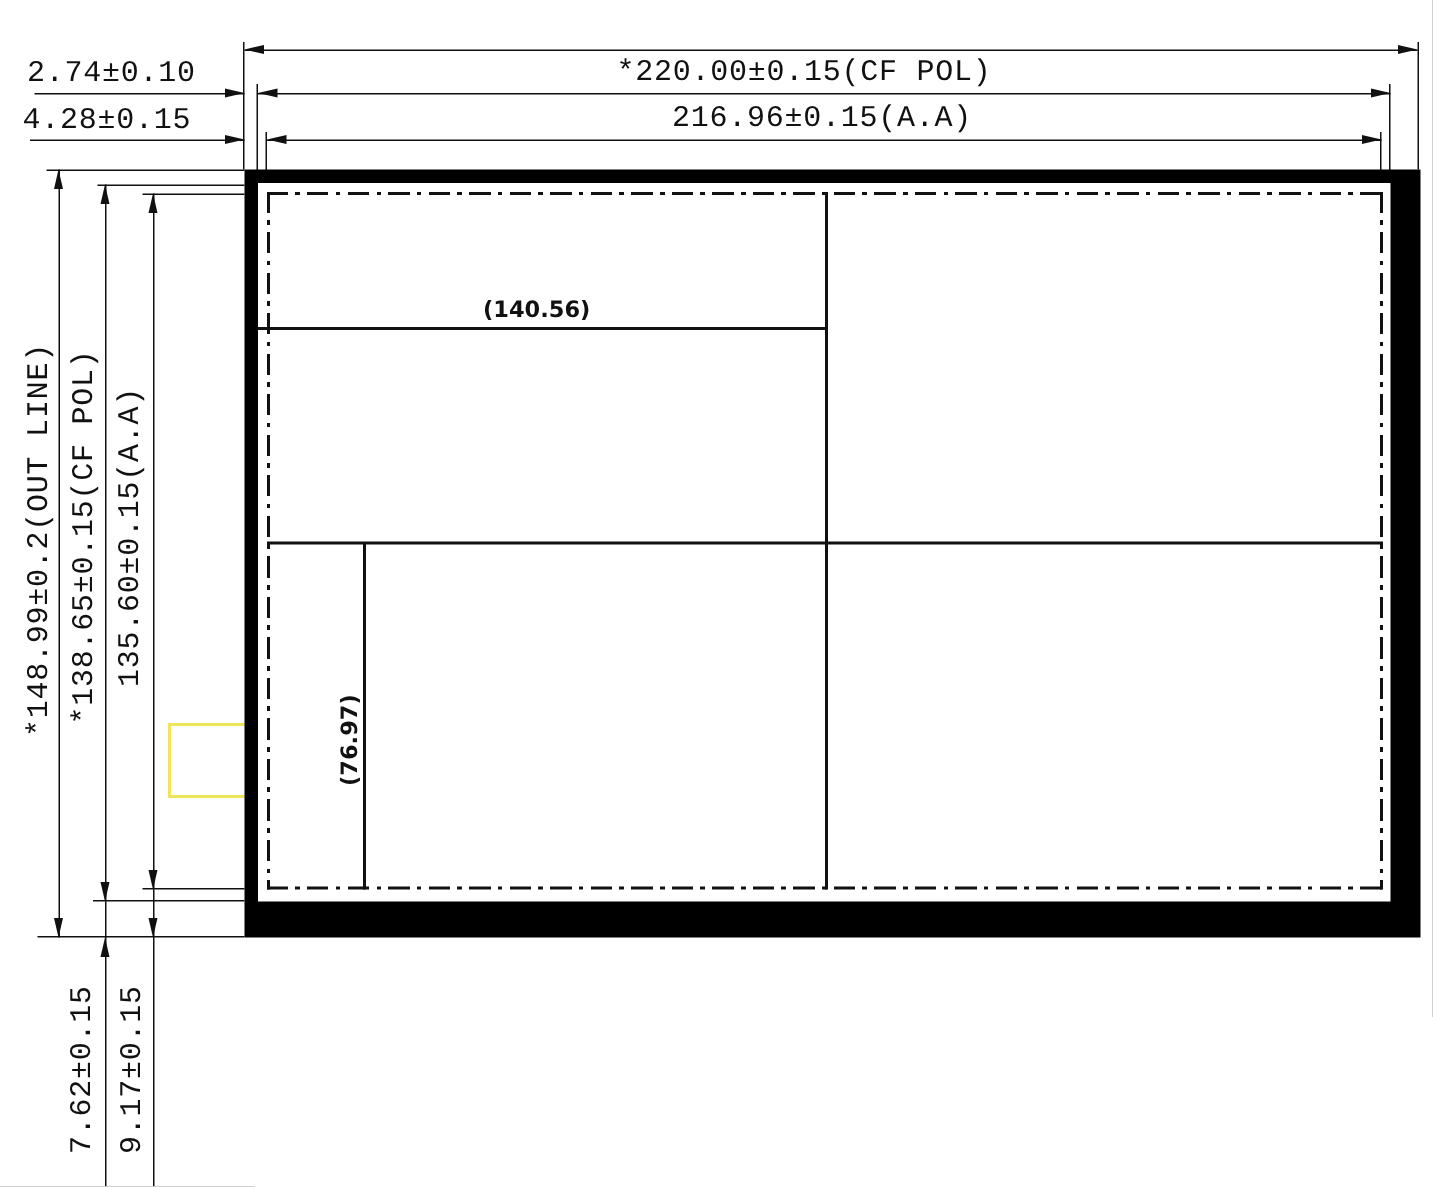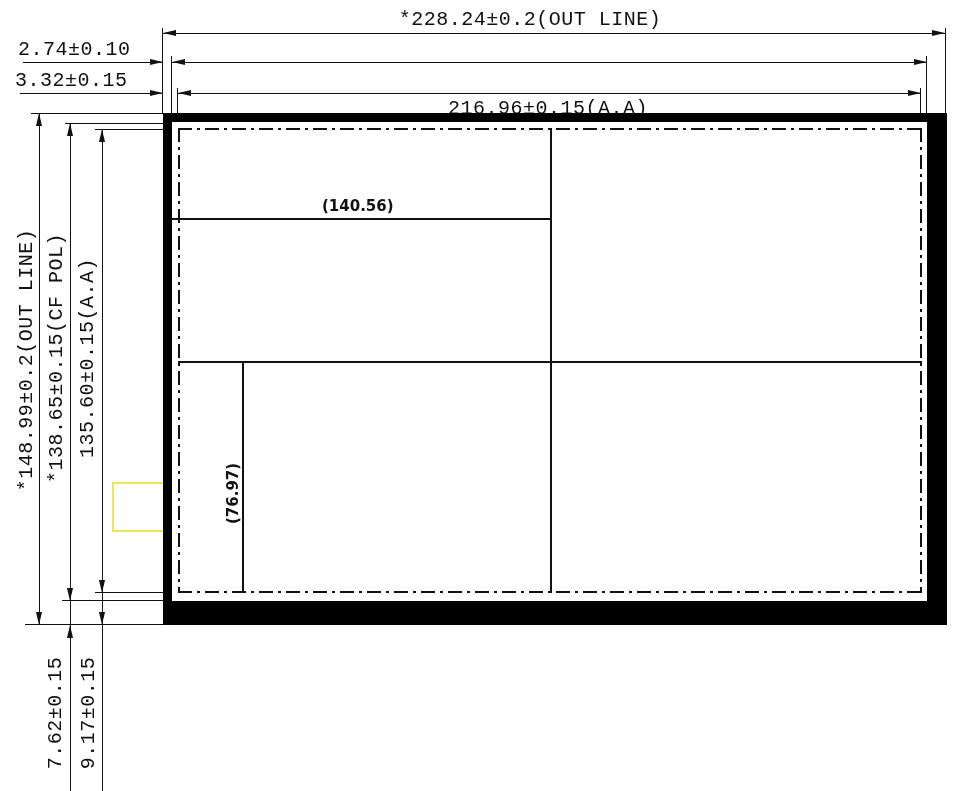--- a/index.html
+++ b/index.html
@@ -55,38 +55,38 @@
   <div class="ln" style="left:162px;top:28px;width:1px;height:85px;"></div>
   <div class="ln" style="left:171px;top:56px;width:1px;height:66px;"></div>
   <div class="ln" style="left:177px;top:88px;width:1px;height:40px;"></div>
   <div class="ln" style="left:945px;top:28px;width:1px;height:85px;"></div>
   <div class="ln" style="left:926px;top:56px;width:1px;height:66px;"></div>
   <div class="ln" style="left:920px;top:88px;width:1px;height:40px;"></div>
 
   <div class="ln" style="left:163px;top:33px;width:782px;height:1px;"></div>
   <div class="ar ar-l" style="left:163px;top:30px;"></div>
   <div class="ar ar-r" style="left:932px;top:30px;"></div>
-  <div class="dimlabel" style="left:380px;top:9px;width:300px;">*228.24±0.2(OUT LINE)</div>
 
   <div class="ln" style="left:172px;top:62px;width:755px;height:1px;"></div>
   <div class="ar ar-l" style="left:172px;top:59px;"></div>
   <div class="ar ar-r" style="left:914px;top:59px;"></div>
+  <div class="dimlabel" style="left:386px;top:38px;width:300px;">*220.00±0.15(CF POL)</div>
 
   <div class="ln" style="left:178px;top:93px;width:743px;height:1px;"></div>
   <div class="ar ar-l" style="left:178px;top:90px;"></div>
   <div class="ar ar-r" style="left:908px;top:90px;"></div>
-  <div class="dimlabel" style="left:398px;top:69px;width:300px;margin-top:29px;">216.96±0.15(A.A)</div>
+  <div class="dimlabel" style="left:398px;top:69px;width:300px;">216.96±0.15(A.A)</div>
 
   <div class="ln" style="left:23px;top:62px;width:140px;height:1px;"></div>
   <div class="ar ar-r" style="left:150px;top:59px;"></div>
   <div class="dimlabel" style="left:18px;top:39px;width:112px;">2.74±0.10</div>
 
   <div class="ln" style="left:20px;top:93px;width:143px;height:1px;"></div>
   <div class="ar ar-r" style="left:150px;top:90px;"></div>
-  <div class="dimlabel" style="left:15px;top:70px;width:112px;">3.32±0.15</div>
+  <div class="dimlabel" style="left:15px;top:70px;width:112px;">4.28±0.15</div>
 
   <div class="ln" style="left:31px;top:113px;width:132px;height:1px;"></div>
   <div class="ln" style="left:65px;top:123px;width:98px;height:1px;"></div>
   <div class="ln" style="left:95px;top:129px;width:68px;height:1px;"></div>
   <div class="ln" style="left:25px;top:624px;width:138px;height:1px;"></div>
   <div class="ln" style="left:62px;top:600px;width:101px;height:1px;"></div>
   <div class="ln" style="left:95px;top:592px;width:68px;height:1px;"></div>
 
   <div class="ln" style="left:39px;top:113px;width:1px;height:512px;"></div>
   <div class="ar ar-u" style="left:36px;top:113px;"></div>

